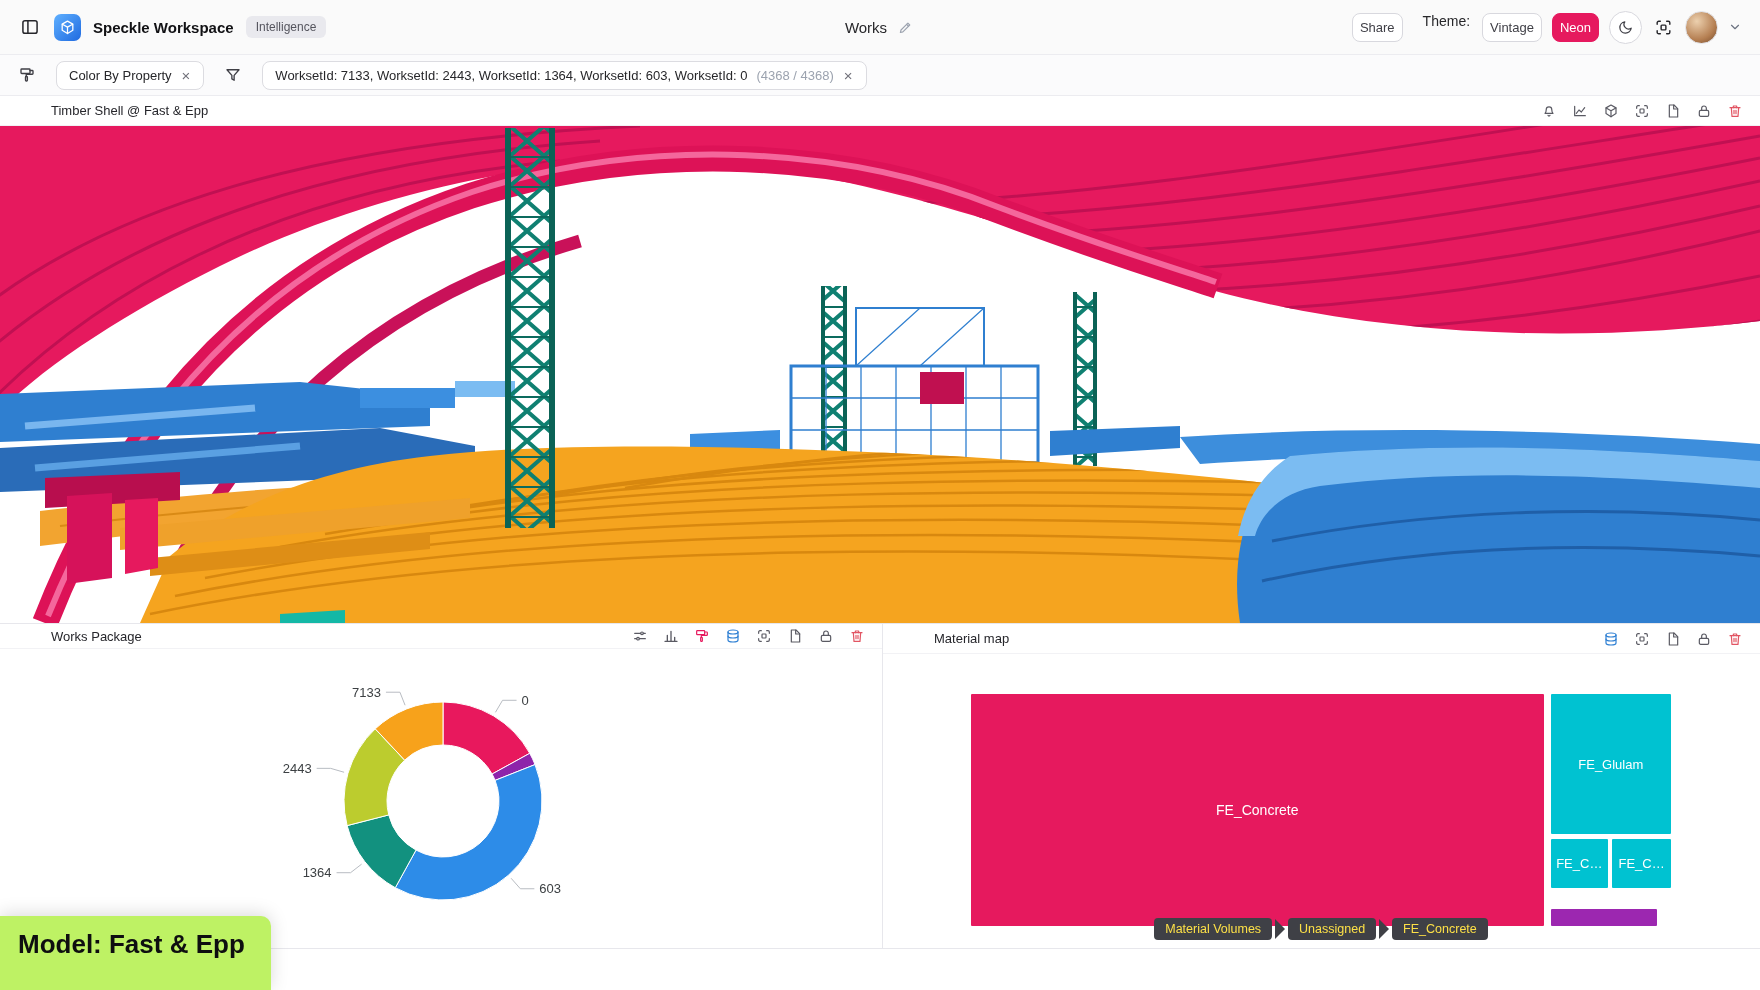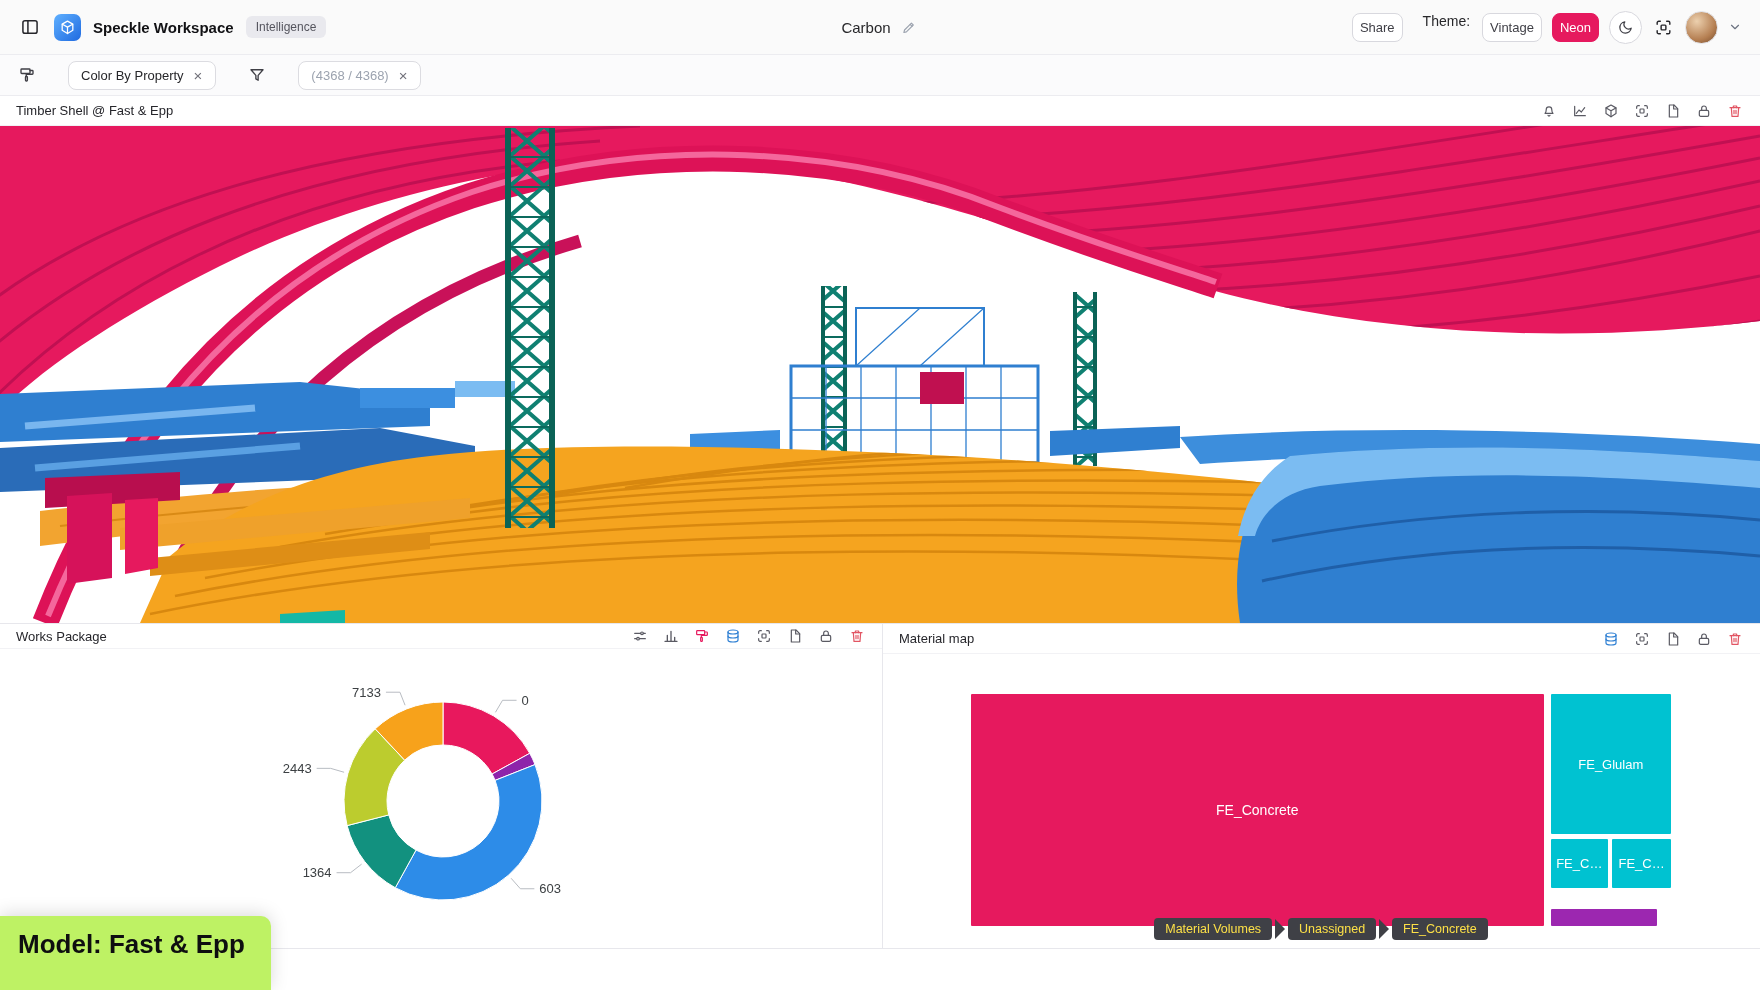--- a/index.html
+++ b/index.html
@@ -23,32 +23,32 @@
     font-size:13px; font-weight:500; color:#3f3f46; cursor:pointer; }
   .btn.primary { background:#E6195E; border-color:#E6195E; color:#fff; }
   .theme-label { font-size:14px; color:#27272a; margin:0 2px 12px 10px; }
   .circle-btn { width:33px; height:33px; border-radius:50%; border:1px solid #d8d8de; background:#fff;
     display:flex; align-items:center; justify-content:center; color:#3f3f46; cursor:pointer; }
   .avatar { width:33px; height:33px; border-radius:50%; border:1px solid #e0e0e4; cursor:pointer;
     background:radial-gradient(circle at 35% 30%, #ecd0ae, #b57f52 62%, #71482a); }
   .chev { color:#6b7280; display:inline-flex; cursor:pointer; background:none; border:none; padding:0; }
 
   
-  .filterbar { height:42px; display:flex; align-items:center; gap:30px; padding:0 16px;
+  .filterbar { height:42px; display:flex; align-items:center; gap:18px; padding:0 16px;
     background:#fbfbfc; border-top:1px solid #ececf0; border-bottom:1px solid #ececf0; }
   .filterbar .tool-btn { color:#3f3f46; }
   .chip { display:inline-flex; align-items:center; gap:9px; border:1px solid #dcdce1; background:#fff;
     border-radius:8px; padding:6px 12px; font-size:13px; color:#27272a; cursor:pointer; }
   .chip .count { color:#9ca3af; }
   .chip-close { background:none; border:none; color:#71717a; font-size:15px; line-height:1; padding:0 1px; cursor:pointer; }
 
   
   .panel-header { height:30px; display:flex; align-items:center; justify-content:space-between;
     padding:0 16px; background:#fff; }
-  .panel-title { font-size:13px; font-weight:500; color:#26262b; }
+  .panel-title { font-size:13px; font-weight:500; color:#26262b;margin-left:35px; }
   .panel-icons { display:flex; align-items:center; gap:13px; }
   .icon-btn { background:none; border:none; padding:1px; color:#5a5a63; cursor:pointer; display:inline-flex; }
   .icon-btn.pink { color:#E6195E; } .icon-btn.blue { color:#2D7FD3; } .icon-btn.red { color:#E25563; }
   .viewer-section .panel-header { border-bottom:1px solid #f1f1f4; }
   .viewport { width:1760px; height:497px; background:#fff; }
   .viewport svg { display:block; }
 
   .bottom { display:flex; height:325px; border-top:1px solid #e7e7ec; }
   .panel-left { width:882px; display:flex; flex-direction:column; }
   .panel-right { flex:1; border-left:1px solid #e7e7ec; display:flex; flex-direction:column; }
@@ -160,21 +160,21 @@
     </button>
   <div class="logo">
       <svg width="17" height="17">
         <use href="#sym-cube"></use>
       </svg>
     </div>
   <span class="app-title">Speckle Workspace</span>
   <span class="badge">Intelligence</span>
 
   <div class="doc-title">
-    <span>Carbon</span>
+    <span>Works</span>
     <button class="tool-btn">
         <svg width="15" height="15">
           <use href="#sym-pencil"></use>
         </svg>
       </button>
   </div>
 
   <div class="topbar-right">
     <button class="btn">Share</button>
     <span class="theme-label">Theme:</span>
@@ -208,20 +208,21 @@
   <div class="chip">
     <span>Color By Property</span>
     <button class="chip-close">×</button>
   </div>
   <button class="tool-btn">
       <svg width="18" height="18">
         <use href="#sym-funnel"></use>
       </svg>
     </button>
   <div class="chip">
+    <span>WorksetId: 7133, WorksetId: 2443, WorksetId: 1364, WorksetId: 603, WorksetId: 0</span>
     <span class="count">(4368 / 4368)</span>
     <button class="chip-close">×</button>
   </div>
 </div>
 
 <section class="viewer-section">
   <div class="panel-header">
     <span class="panel-title">Timber Shell @ Fast &amp; Epp</span>
     <div class="panel-icons">
       <button class="icon-btn">

